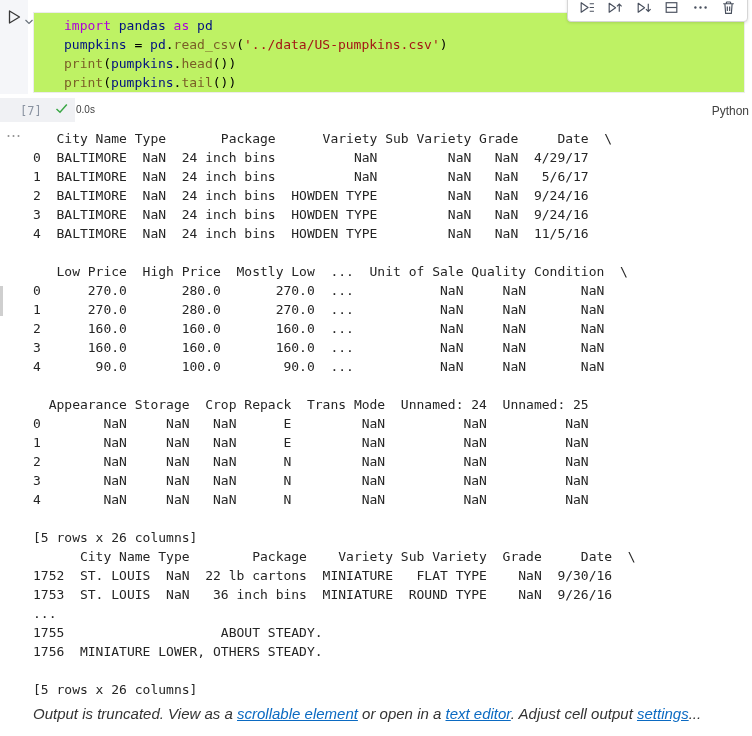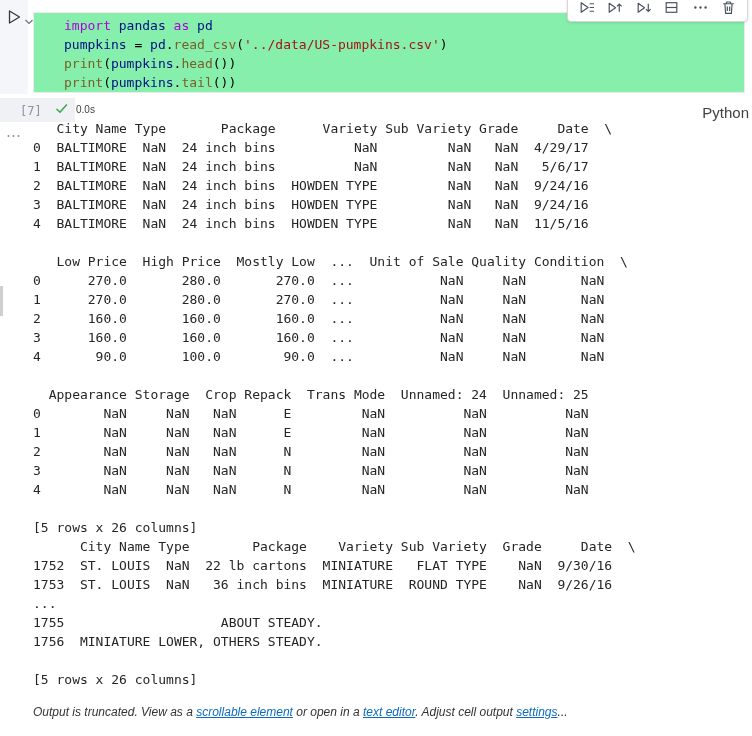--- a/index.html
+++ b/index.html
@@ -4,43 +4,43 @@
 <style>
   html,body{margin:0;padding:0}
   body{
     width:752px;height:736px;position:relative;overflow:hidden;
     background:#ffffff;font-family:"Liberation Sans",sans-serif;
   }
   
   .run-gutter{position:absolute;left:0;top:0;width:28px;height:94px;background:#f5f6f9;}
   .run-btn{position:absolute;left:4px;top:8px;width:20px;height:20px;background:transparent;border:none;padding:0;cursor:pointer;}
   .chev{position:absolute;left:24px;top:13px;width:10px;height:10px;}
-  .editor{position:absolute;left:33px;top:12px;width:712px;height:81px;background:#86efac;border:1px solid #ececec;box-sizing:border-box;}
+  .editor{position:absolute;left:33px;top:12px;width:712px;height:81px;background:#bef264;border:1px solid #ececec;box-sizing:border-box;}
   #code-lines{position:absolute;left:30px;top:3px;font:13px/19px "DejaVu Sans Mono",monospace;white-space:pre;}
   .tok-keyword{color:#af00db}
   .tok-ident{color:#001080}
   .tok-fn{color:#795e26}
   .tok-str{color:#a31515}
   .tok-plain{color:#000000}
   
   .cell-toolbar{position:absolute;left:567px;top:-9px;width:181px;height:31px;background:#ffffff;
     border:1px solid #d6d6d6;border-radius:4px;box-shadow:0 1px 3px rgba(0,0,0,.12);
     display:flex;align-items:flex-end;justify-content:space-between;padding:0 9px 4px;box-sizing:border-box;}
   .tb-btn{width:18px;height:18px;border:none;background:transparent;padding:0;cursor:pointer;}
   
   .exec-strip{position:absolute;left:0;top:98px;width:75px;height:24px;background:#f0f1f4;}
   .exec-count{position:absolute;left:20px;top:104px;font:12px/14px "DejaVu Sans Mono",monospace;color:#8a93a1;}
   .check{position:absolute;left:54px;top:101px;width:15px;height:15px;}
   .duration{position:absolute;left:76px;top:104px;font-size:10px;color:#3f3f3f;}
-  .lang{position:absolute;right:3px;top:104px;font-size:15px;color:#424242;cursor:pointer;margin-left:16px;}
+  .lang{position:absolute;right:3px;top:104px;font-size:12px;color:#424242;cursor:pointer;margin-left:16px;}
   
   .output-menu{position:absolute;left:6px;top:126px;width:18px;height:14px;cursor:pointer;}
-  #output-pre{position:absolute;left:33px;top:119px;margin:0;font:13px/19px "DejaVu Sans Mono",monospace;color:#252525;white-space:pre;}
+  #output-pre{position:absolute;left:33px;top:129px;margin:0;font:13px/19px "DejaVu Sans Mono",monospace;color:#252525;white-space:pre;}
   .left-thumb{position:absolute;left:0;top:286px;width:3px;height:30px;background:#cfcfcf;}
-  .notice{position:absolute;left:33px;top:705px;font-style:italic;font-size:12px;color:#333333;white-space:nowrap;}
+  .notice{position:absolute;left:33px;top:705px;font-style:italic;font-size:15px;color:#333333;white-space:nowrap;}
   .notice .link{color:#0b6ac2;text-decoration:underline;cursor:pointer;}
 </style>
 </head>
 <body>
 
 <div>
 
   <div class="run-gutter"></div>
   <button class="run-btn">
     <svg width="18" height="18" viewBox="0 0 18 18">

